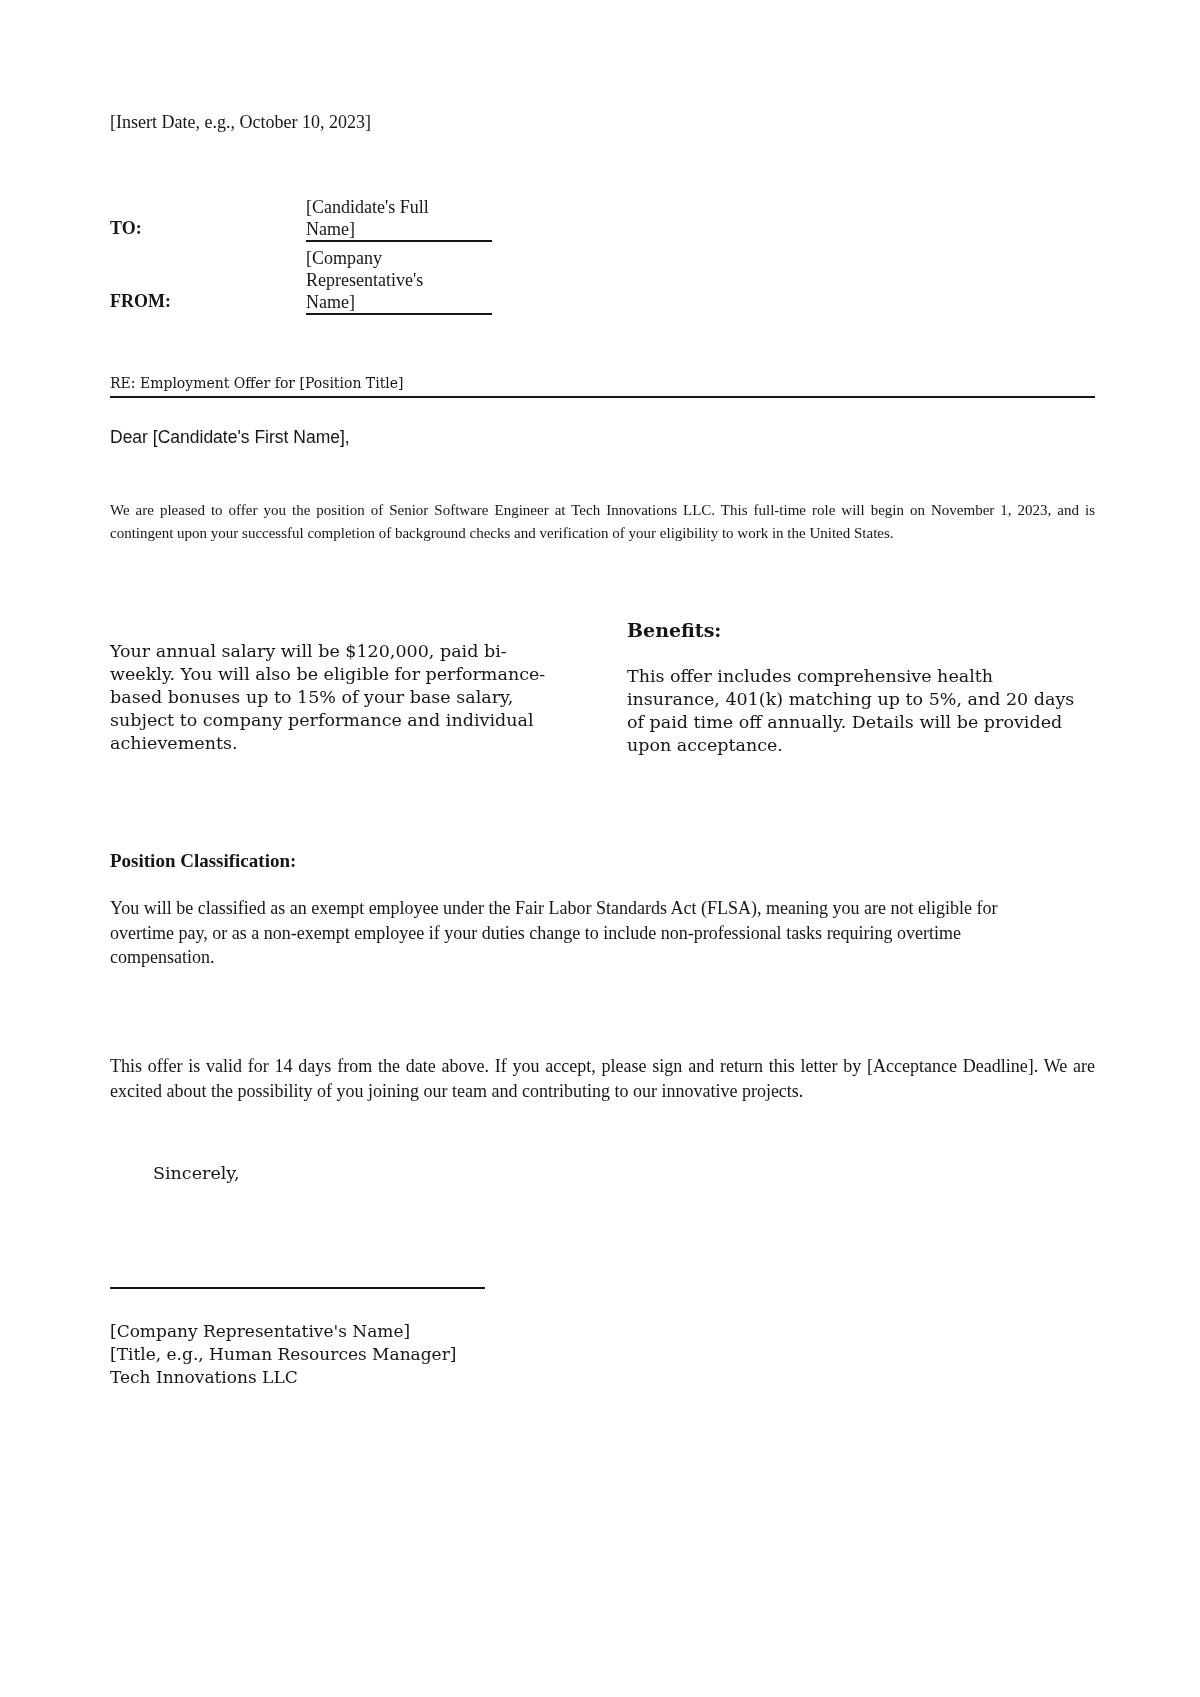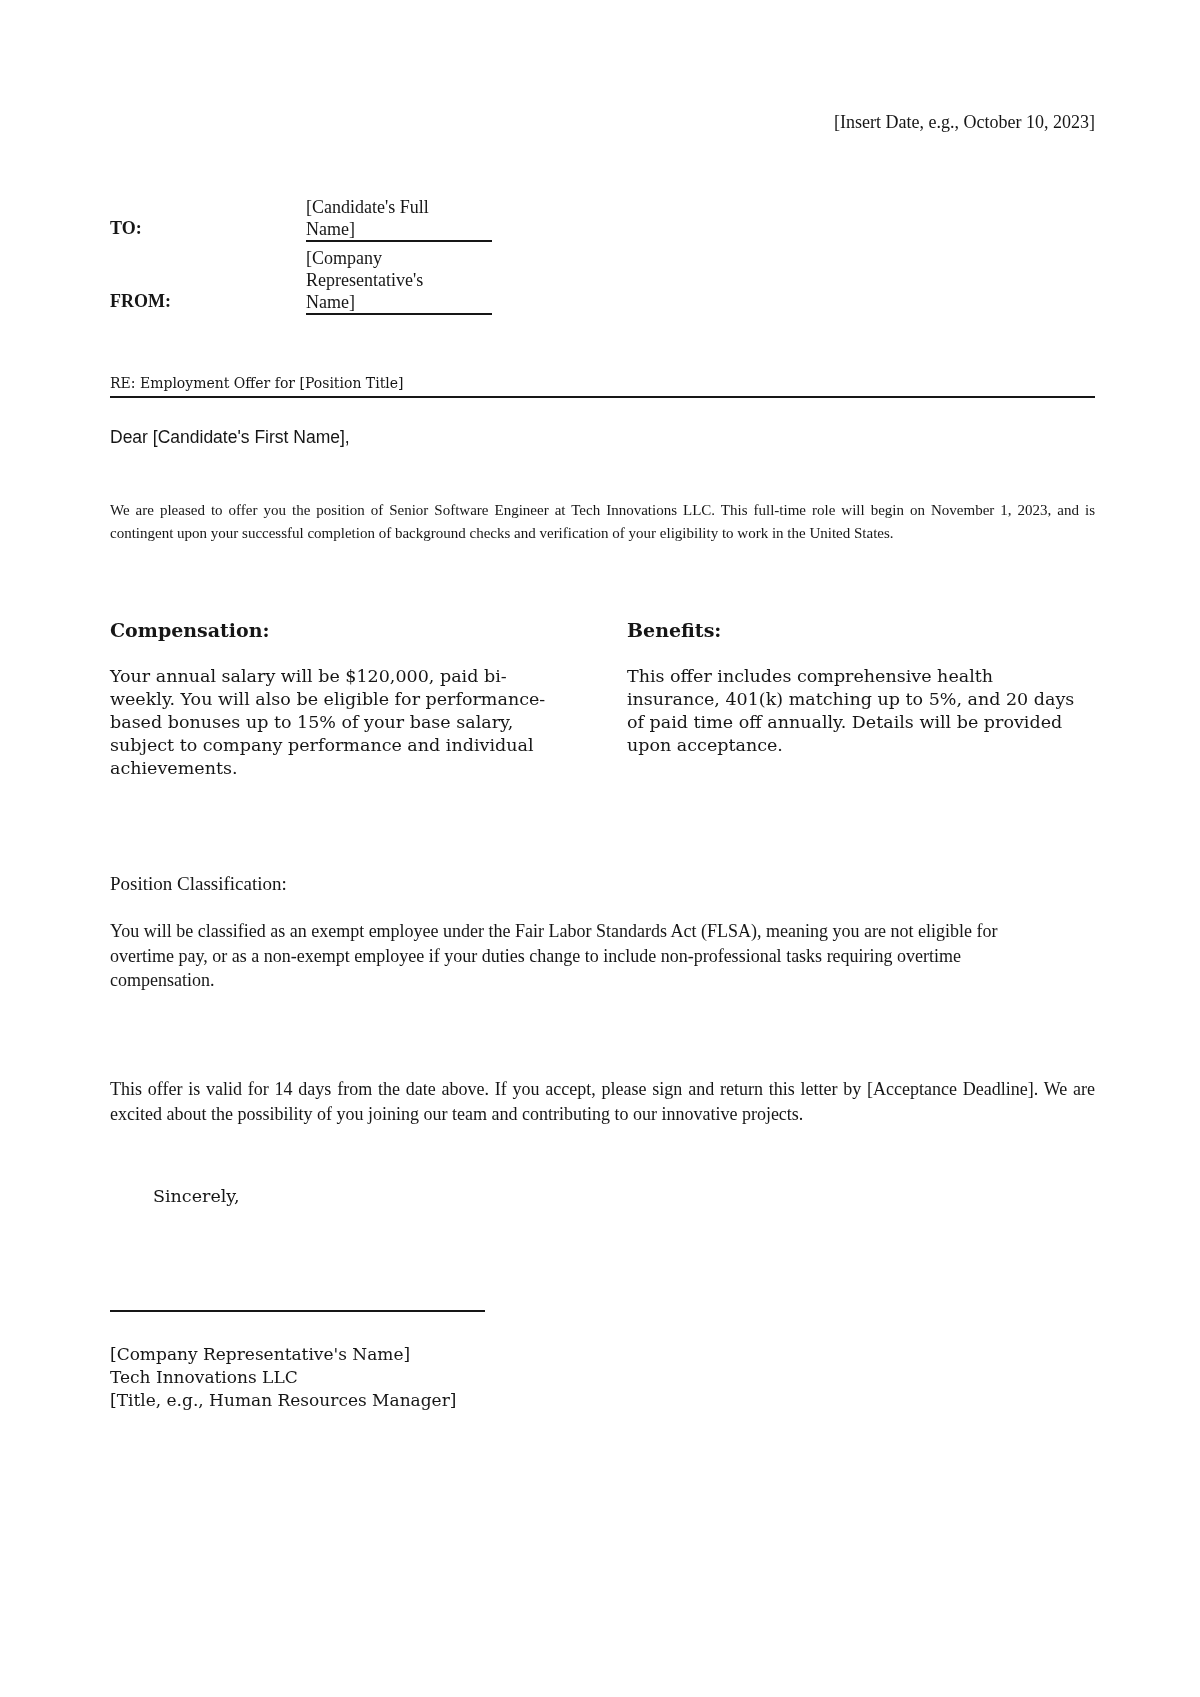--- a/index.html
+++ b/index.html
@@ -17,21 +17,21 @@
     overflow: hidden;
     box-sizing: border-box;
   }
   .content {
     box-sizing: border-box;
     padding: 112px 105px 0 110px; 
   }
 
   
   .date-line {
-    text-align: right;
+    text-align: left;
     font-size: 18px;
     line-height: 20px;
   }
 
   
   .address-table { margin-top: 64px; }
   .address-row {
     display: flex;
     align-items: flex-end;
   }
@@ -93,21 +93,21 @@
   .col-body {
     margin-top: 22px;
     font-family: "DejaVu Serif", serif;
     font-size: 17.5px;
     line-height: 23px;
   }
 
   
   .classification-heading {
     margin-top: 91px;
-    font-weight: normal;
+    font-weight: bold;
     font-size: 19px;
     line-height: 25px;
   }
   .classification-body {
     margin-top: 23px;
     font-size: 18px;
     line-height: 24.5px;
     max-width: 930px;
   }
 
@@ -164,38 +164,37 @@
     </div>
 
     <div class="re-line">RE: Employment Offer for [Position Title]</div>
 
     <div class="salutation">Dear [Candidate's First Name],</div>
 
     <div class="intro-paragraph">We are pleased to offer you the position of Senior Software Engineer at Tech Innovations LLC. This full-time role will begin on November 1, 2023, and is contingent upon your successful completion of background checks and verification of your eligibility to work in the United States.</div>
 
     <div class="columns">
       <div class="col">
-        <div class="col-heading">Compensation:</div>
         <div class="col-body">Your annual salary will be $120,000, paid bi-weekly. You will also be eligible for performance-based bonuses up to 15% of your base salary, subject to company performance and individual achievements.</div>
       </div>
       <div class="col">
         <div class="col-heading">Benefits:</div>
         <div class="col-body">This offer includes comprehensive health insurance, 401(k) matching up to 5%, and 20 days of paid time off annually. Details will be provided upon acceptance.</div>
       </div>
     </div>
 
     <div class="classification-heading">Position Classification:</div>
     <div class="classification-body">You will be classified as an exempt employee under the Fair Labor Standards Act (FLSA), meaning you are not eligible for overtime pay, or as a non-exempt employee if your duties change to include non-professional tasks requiring overtime compensation.</div>
 
     <div class="closing-paragraph">This offer is valid for 14 days from the date above. If you accept, please sign and return this letter by [Acceptance Deadline]. We are excited about the possibility of you joining our team and contributing to our innovative projects.</div>
 
     <div class="sign-off">Sincerely,</div>
 
     <div class="signature-rule"></div>
 
     <div class="signature-block">
       <div>[Company Representative's Name]</div>
+      <div>[Title, e.g., Human Resources Manager]</div>
       <div>Tech Innovations LLC</div>
-      <div>[Title, e.g., Human Resources Manager]</div>
     </div>
 
   </div>
 </div>
 
 </body></html>

